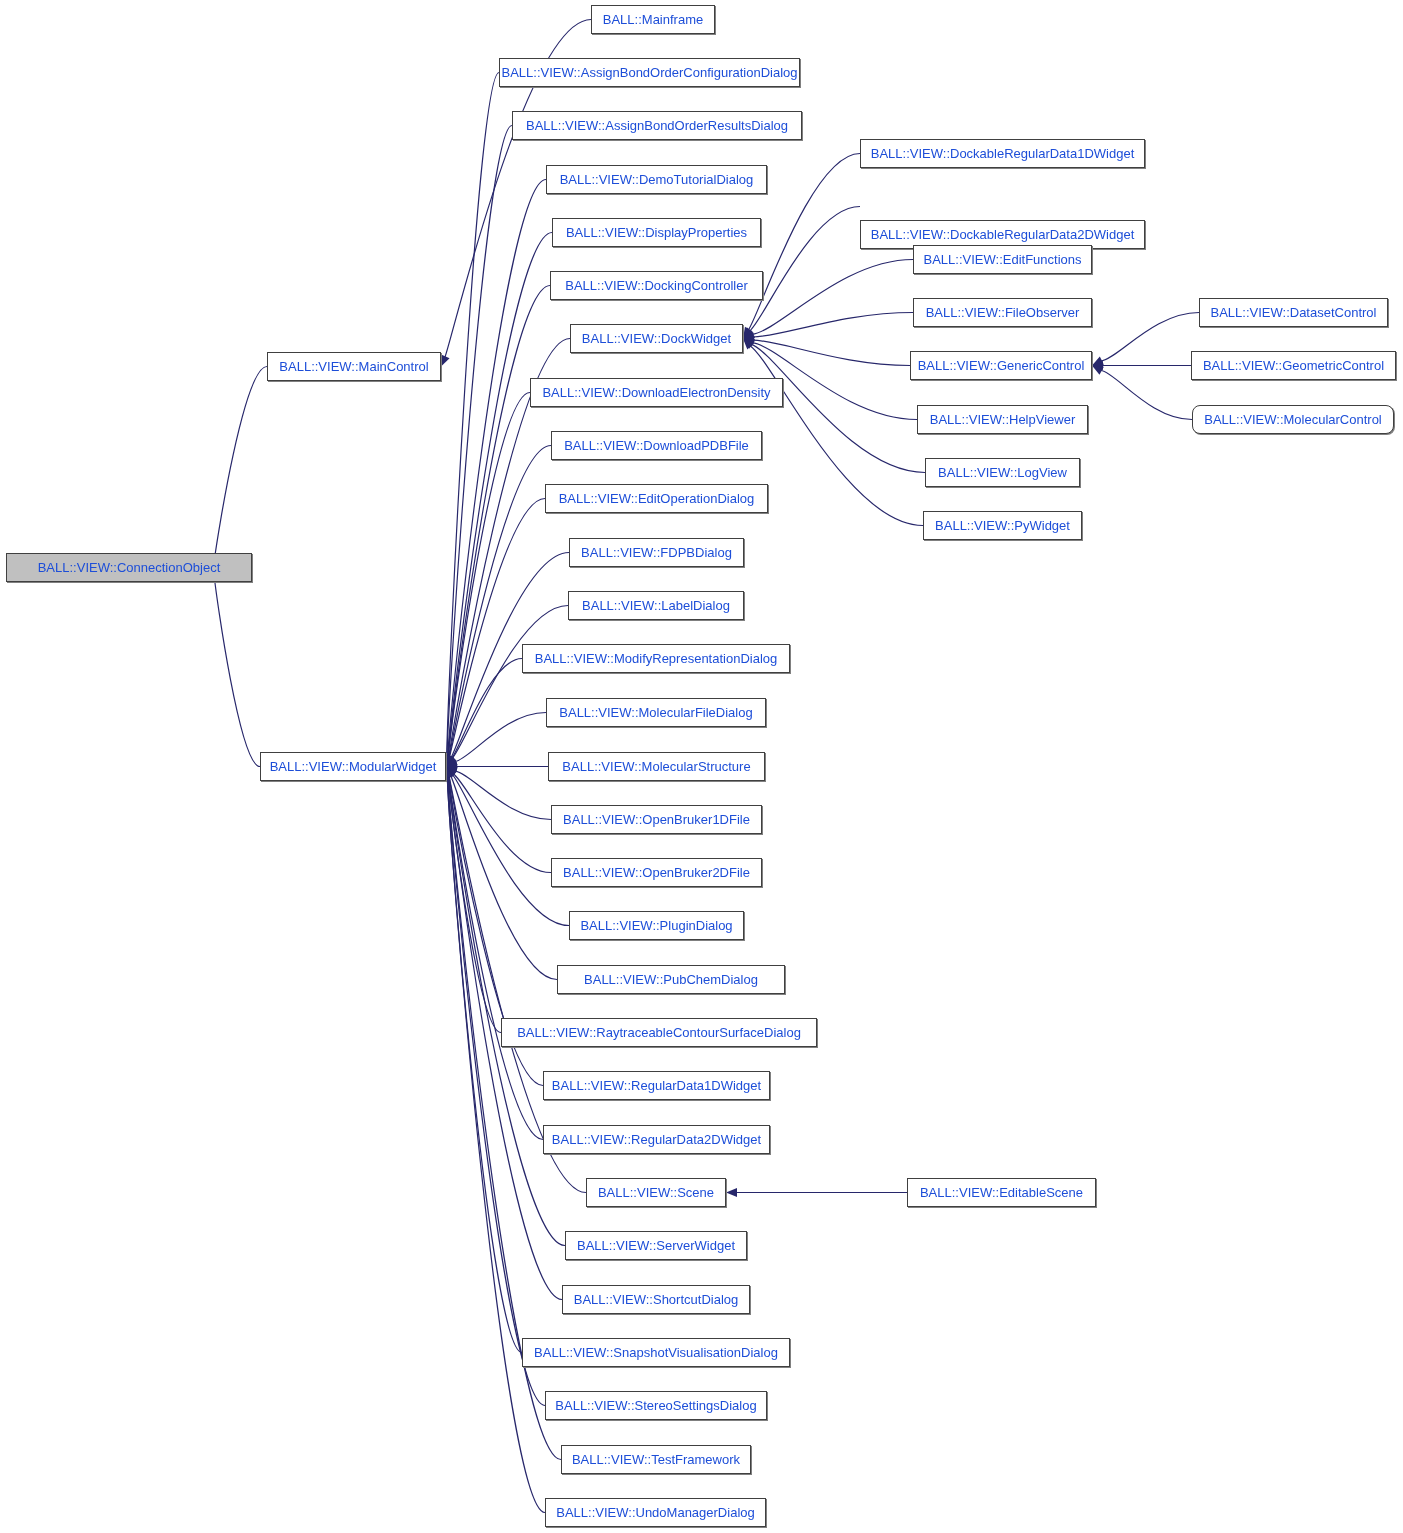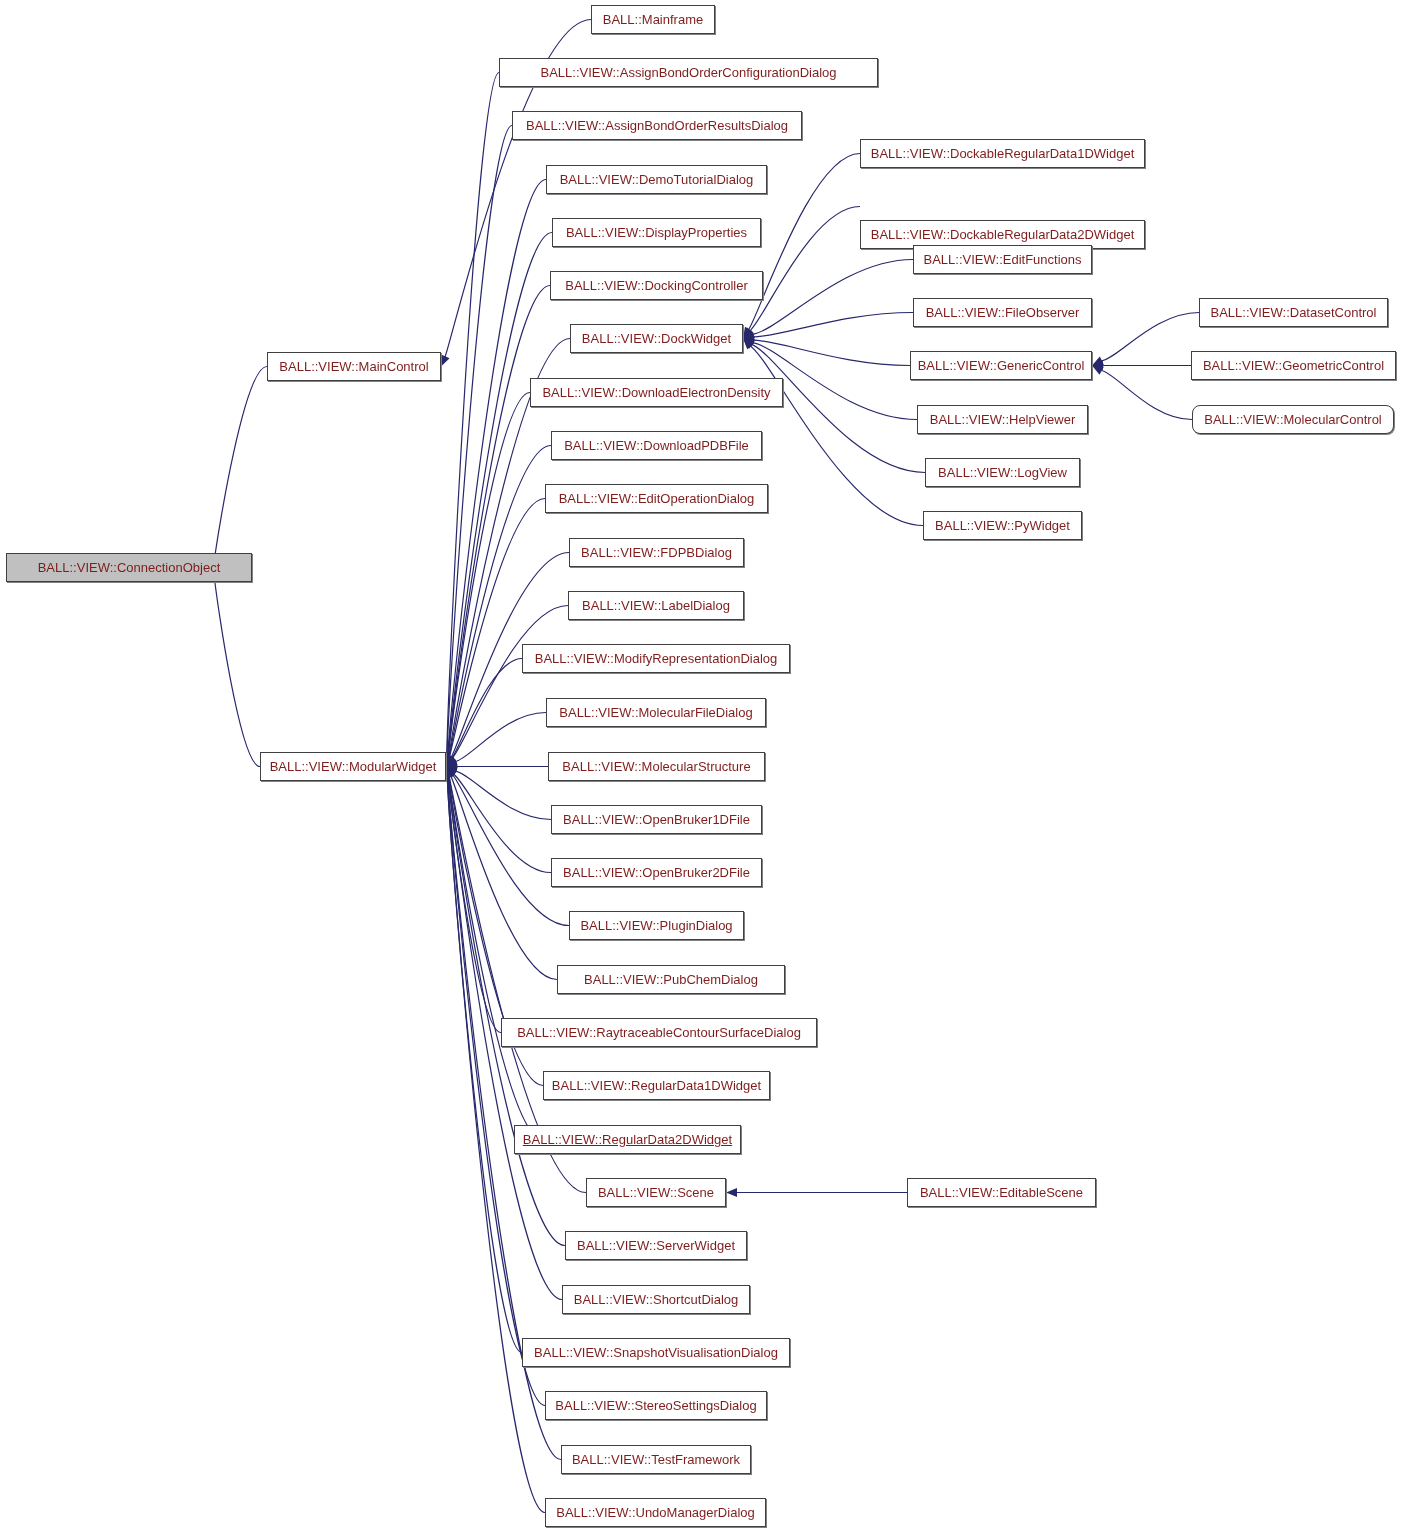--- a/index.html
+++ b/index.html
@@ -21,21 +21,21 @@
     top: 0;
     width: 1403px;
     height: 1533px;
     pointer-events: none;
   }
   .node {
     position: absolute;
     box-sizing: border-box;
     border: 1px solid #404040;
     background: #ffffff;
-    color: #7f1d1d;
+    color: #1d4ed8;
     font-size: 13px;
     line-height: 1;
     display: flex;
     align-items: center;
     justify-content: center;
     white-space: nowrap;
     height: 29px;
     box-shadow: 1px 1px 0 0 #808080;
     cursor: default;
   }
@@ -145,21 +145,21 @@
       </div>
       <div class="node" style="left: 267px; top: 352px; width: 174px;">
         <span class="node-label">BALL::VIEW::MainControl</span>
       </div>
       <div class="node" style="left: 260px; top: 752px; width: 186px;">
         <span class="node-label">BALL::VIEW::ModularWidget</span>
       </div>
       <div class="node" style="left: 591px; top: 5px; width: 124px;">
         <span class="node-label">BALL::Mainframe</span>
       </div>
-      <div class="node" style="left: 499px; top: 58px; width: 379px;">
+      <div class="node" style="left: 499px; top: 58px; width: 301px;">
         <span class="node-label">BALL::VIEW::AssignBondOrderConfigurationDialog</span>
       </div>
       <div class="node" style="left: 512px; top: 111px; width: 290px;">
         <span class="node-label">BALL::VIEW::AssignBondOrderResultsDialog</span>
       </div>
       <div class="node" style="left: 546px; top: 165px; width: 221px;">
         <span class="node-label">BALL::VIEW::DemoTutorialDialog</span>
       </div>
       <div class="node" style="left: 552px; top: 218px; width: 209px;">
         <span class="node-label">BALL::VIEW::DisplayProperties</span>
@@ -205,21 +205,21 @@
       </div>
       <div class="node" style="left: 557px; top: 965px; width: 228px;">
         <span class="node-label">BALL::VIEW::PubChemDialog</span>
       </div>
       <div class="node" style="left: 501px; top: 1018px; width: 316px;">
         <span class="node-label">BALL::VIEW::RaytraceableContourSurfaceDialog</span>
       </div>
       <div class="node" style="left: 543px; top: 1071px; width: 227px;">
         <span class="node-label">BALL::VIEW::RegularData1DWidget</span>
       </div>
-      <div class="node" style="left: 514px; top: 1125px; width: 227px; text-decoration: underline;">
+      <div class="node" style="left: 543px; top: 1125px; width: 227px;">
         <span class="node-label">BALL::VIEW::RegularData2DWidget</span>
       </div>
       <div class="node" style="left: 586px; top: 1178px; width: 140px;">
         <span class="node-label">BALL::VIEW::Scene</span>
       </div>
       <div class="node" style="left: 565px; top: 1231px; width: 182px;">
         <span class="node-label">BALL::VIEW::ServerWidget</span>
       </div>
       <div class="node" style="left: 562px; top: 1285px; width: 188px;">
         <span class="node-label">BALL::VIEW::ShortcutDialog</span>

